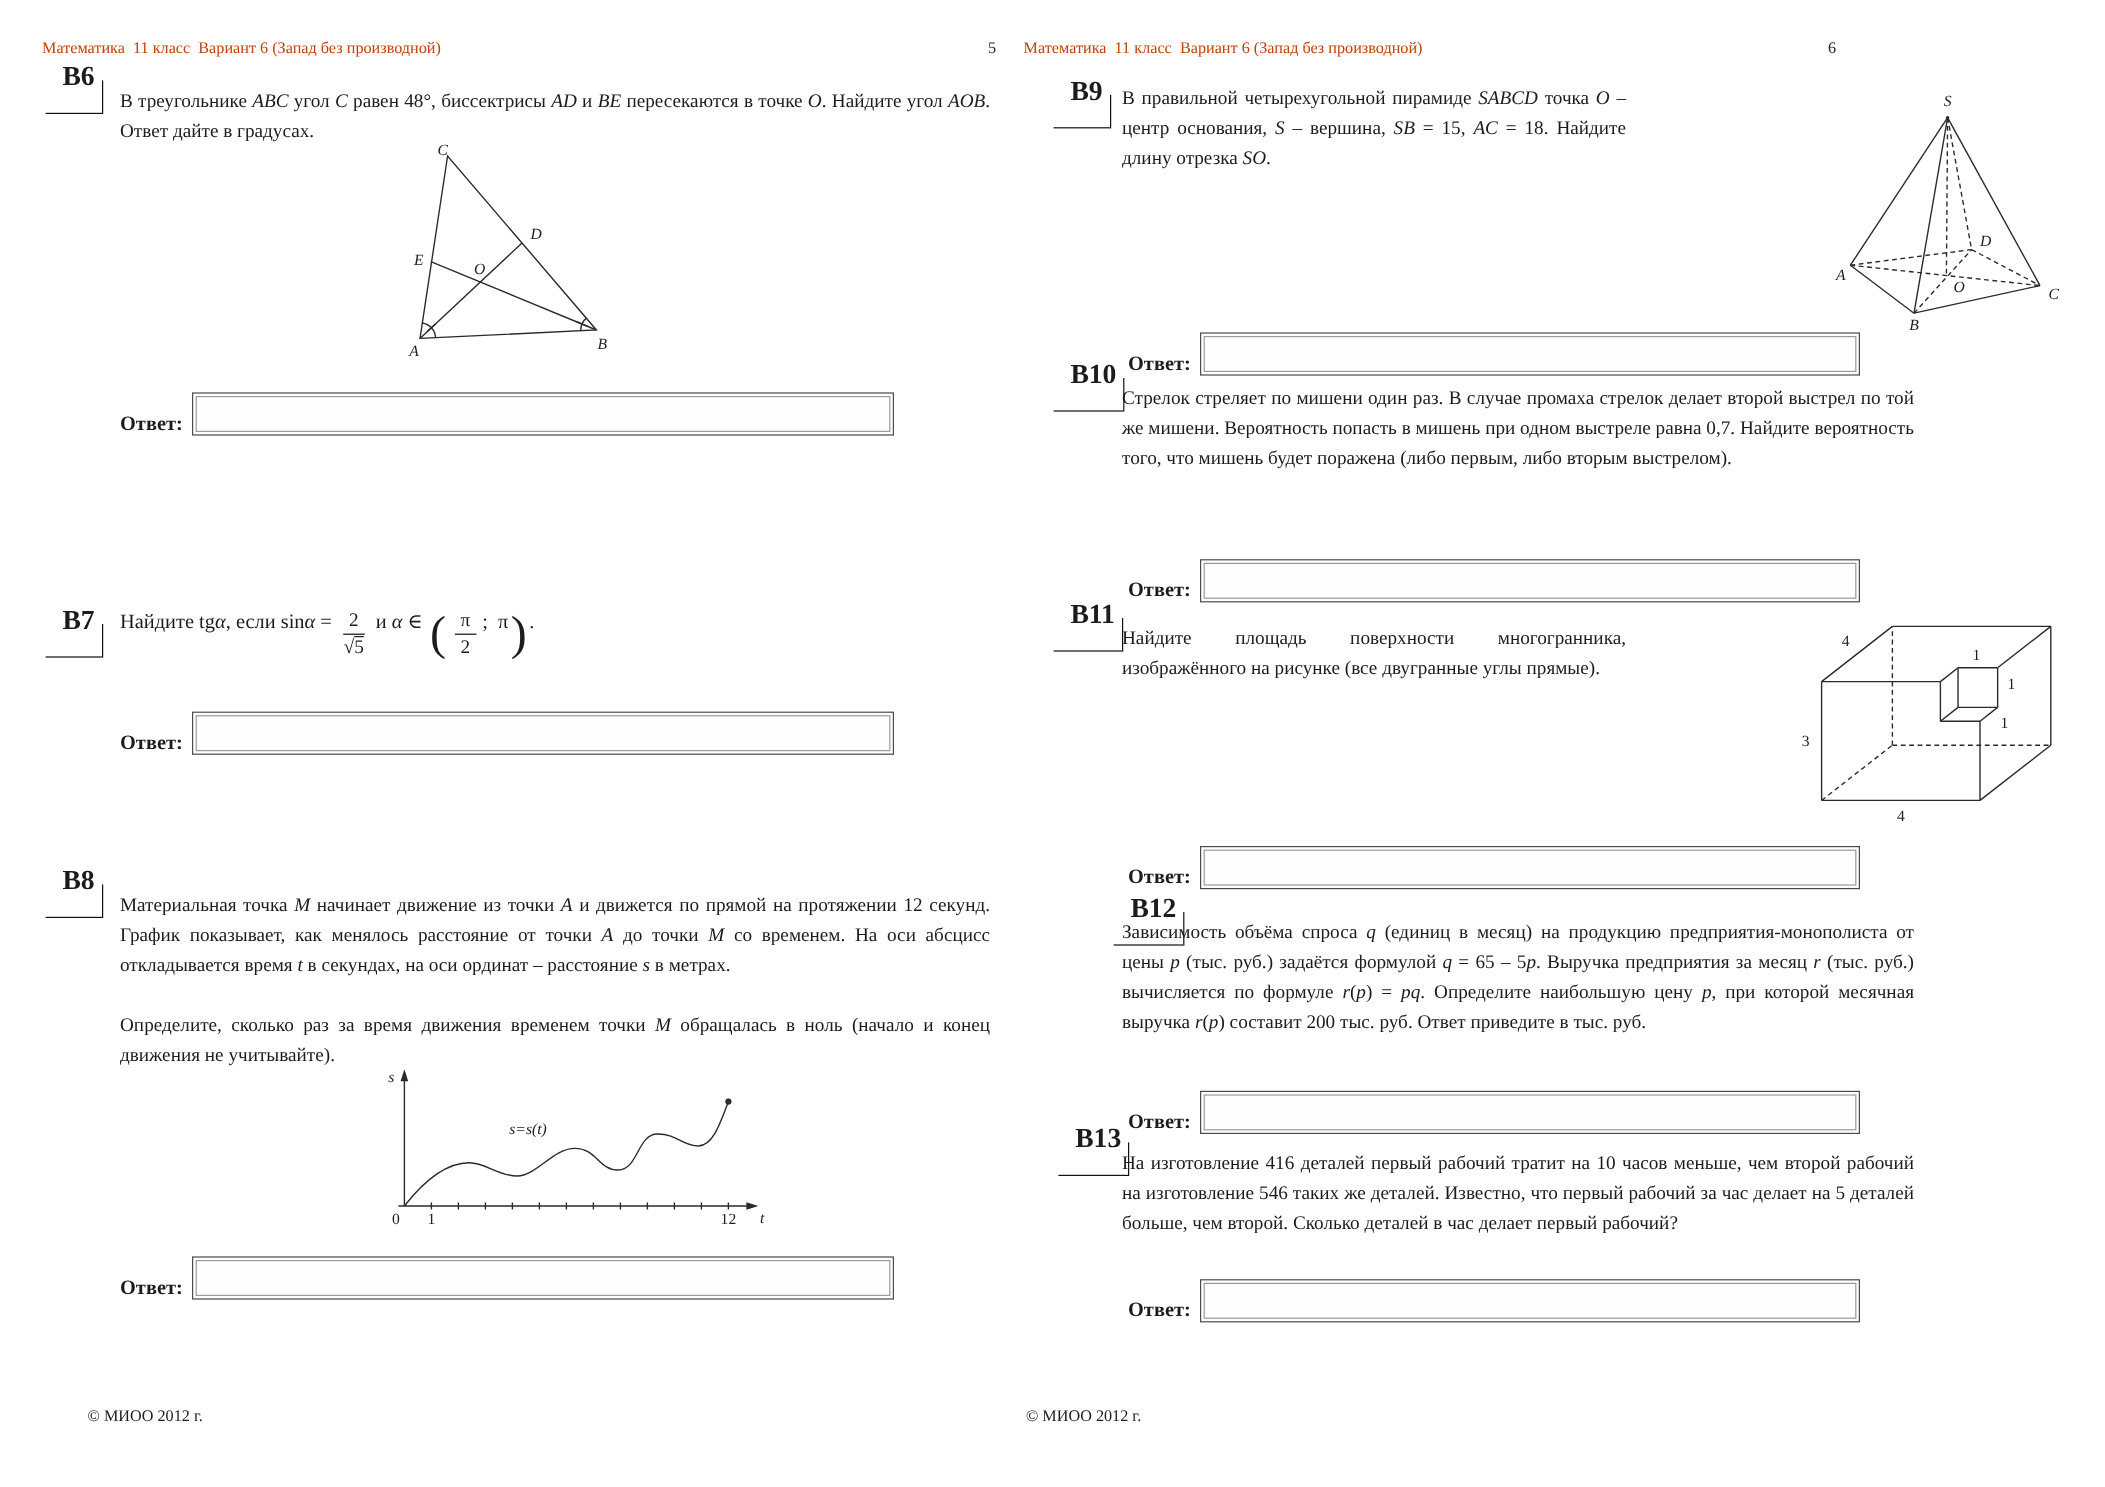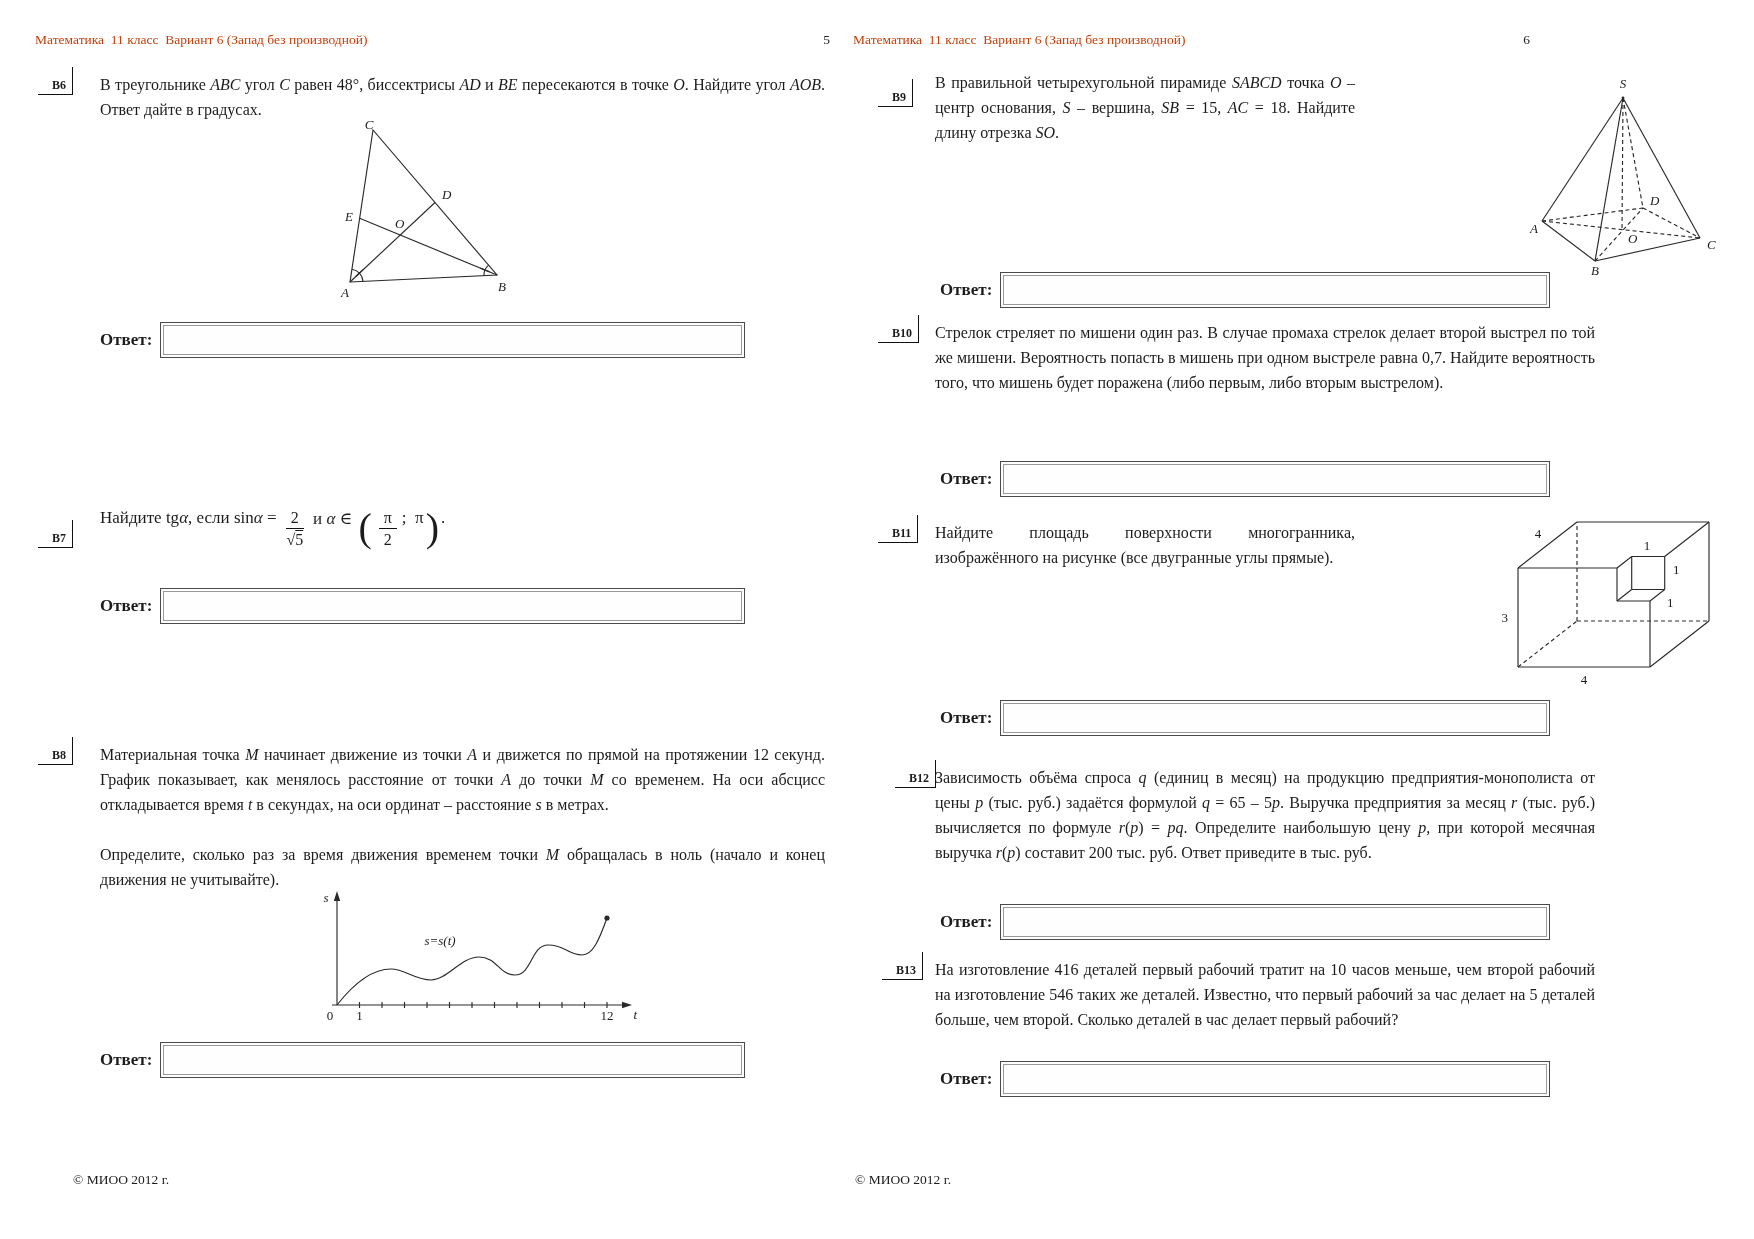--- a/index.html
+++ b/index.html
@@ -5,24 +5,24 @@
   html,body{margin:0;padding:0;}
   body{
     width:1754px;height:1239px;position:relative;background:#ffffff;
     font-family:"Liberation Serif","DejaVu Serif",serif;color:#1c1c1c;
     overflow:hidden;
   }
   .abs{position:absolute;}
   .hdr{font-size:13.5px;white-space:pre;color:#c2410c;}
   .pagenum{font-size:13.5px;text-align:right;width:30px;}
   .qtab{display:flex;align-items:flex-end;height:30px;}
-  .qnum{font-weight:bold;font-size:12px;line-height:1;padding:0 6px 3px 14px;border-bottom:1.6px solid #111;}
+  .qnum{font-weight:bold;font-size:23px;line-height:1;padding:0 6px 19px 14px;border-bottom:1.6px solid #111;}
   .qtick{width:0;height:28px;border-left:1.6px solid #111;}
   .ptext{font-size:16px;line-height:25px;text-align:justify;}
-  .ansrow{display:flex;align-items:center;gap:8px;height:47px;}
+  .ansrow{display:flex;align-items:flex-end;gap:8px;height:47px;}
   .anslabel{font-weight:bold;font-size:17px;flex:0 0 auto;}
   .ansbox{flex:1;height:36px;border:1.5px solid #4a4a4a;padding:2px;box-sizing:border-box;background:#fefefe;}
   .ansbox-inner{height:100%;border:1px solid #9a9a9a;box-sizing:border-box;}
   .footer{font-size:13.5px;}
   .formula{display:flex;align-items:flex-start;font-size:17px;}
   .frac{display:inline-flex;flex-direction:column;align-items:center;margin:0 5px;font-size:16px;line-height:1.2;}
   .frac-num{padding:0 5px 1px;border-bottom:1.2px solid #111;}
   .frac-den{padding-top:1px;}
   .bigparen{font-size:40px;line-height:1;font-weight:400;margin:0 2px;}
   .overbar{text-decoration:overline;}
@@ -244,21 +244,21 @@
     <text x="177" y="97" class="rm">1</text>
   </svg>
 
   <div class="abs ansrow" style="left:940px;top:694px;width:610px">
     <span class="anslabel">Ответ:</span>
     <div class="ansbox">
         <div class="ansbox-inner"></div>
       </div>
   </div>
 
-  <div class="abs qtab" style="left:895px;top:758px">
+  <div class="abs qtab" style="left:928px;top:758px">
     <span class="qnum">В12</span>
       <span class="qtick"></span>
   </div>
   <div class="abs ptext" style="left:935px;top:765px;width:660px"><span>Зависимость объёма спроса </span><span class="sty-i">q</span><span> (единиц в месяц) на продукцию предприятия-монополиста от цены </span><span class="sty-i">p</span><span> (тыс. руб.) задаётся формулой </span><span class="sty-i">q</span><span> = 65 – 5</span><span class="sty-i">p</span><span>. Выручка предприятия за месяц </span><span class="sty-i">r</span><span> (тыс. руб.) вычисляется по формуле </span><span class="sty-i">r</span><span>(</span><span class="sty-i">p</span><span>) = </span><span class="sty-i">pq</span><span>. Определите наибольшую цену </span><span class="sty-i">p</span><span>, при которой месячная выручка </span><span class="sty-i">r</span><span>(</span><span class="sty-i">p</span><span>) составит 200 тыс. руб. Ответ приведите в тыс. руб.</span></div>
   <div class="abs ansrow" style="left:940px;top:898px;width:610px">
     <span class="anslabel">Ответ:</span>
     <div class="ansbox">
         <div class="ansbox-inner"></div>
       </div>
   </div>

